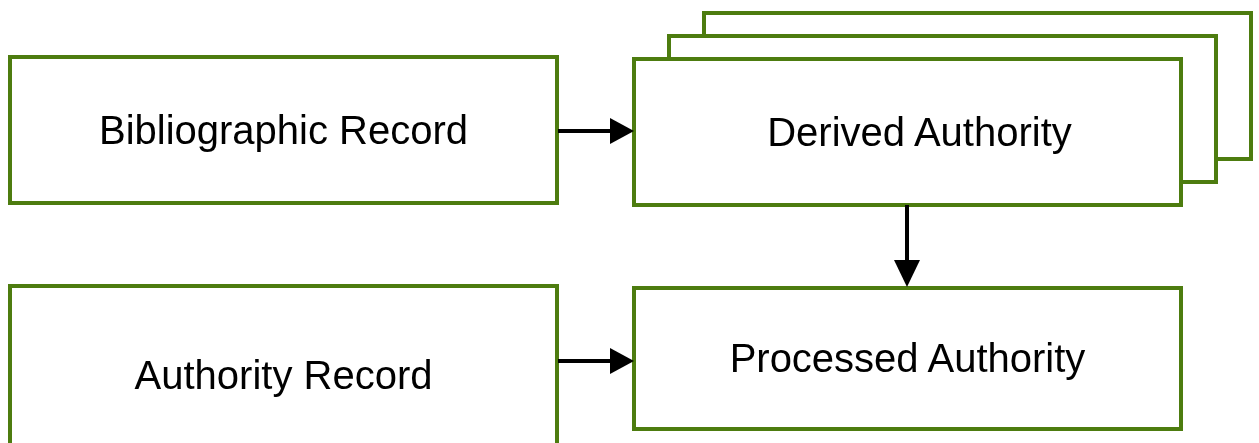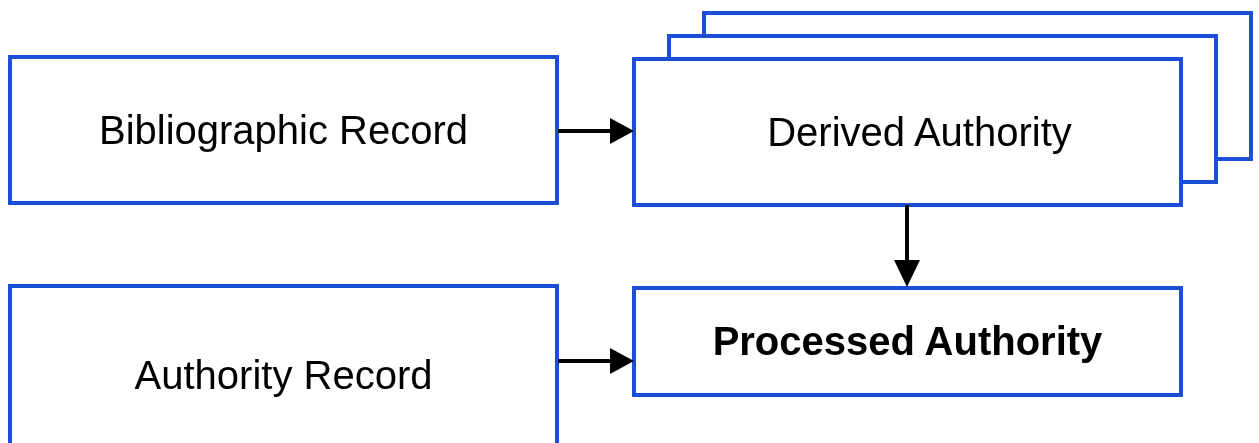--- a/index.html
+++ b/index.html
@@ -12,37 +12,37 @@
     width: 1259px;
     height: 443px;
     background: #ffffff;
     font-family: "Liberation Sans", sans-serif;
     overflow: hidden;
   }
   .node {
     position: absolute;
     box-sizing: border-box;
     background: #ffffff;
-    border: 4px solid #1d4ed8;
+    border: 4px solid #4d7c0f;
     display: flex;
     align-items: center;
     justify-content: center;
     font-size: 40px;
     color: #000000;
     white-space: nowrap;
   }
   
   .node-biblio    { left: 8px;   top: 55px;  width: 551px; height: 150px; z-index: 4; }
   .node-authority { left: 8px;   top: 284px; width: 551px; height: 182px; z-index: 4; }
   
   .node-derived-front { left: 632px; top: 57px; width: 551px; height: 150px; z-index: 3; padding-left: 24px; }
   .node-derived-mid   { left: 667px; top: 34px; width: 551px; height: 150px; z-index: 2; }
   .node-derived-back  { left: 702px; top: 11px; width: 551px; height: 150px; z-index: 1; }
   
-  .node-processed { left: 632px; top: 286px; width: 551px; height: 111px; z-index: 4; font-weight: bold; }
+  .node-processed { left: 632px; top: 286px; width: 551px; height: 145px; z-index: 4; }
 
   .arrow-layer {
     position: absolute;
     left: 0;
     top: 0;
     width: 1259px;
     height: 443px;
     z-index: 5;
     pointer-events: none;
   }

